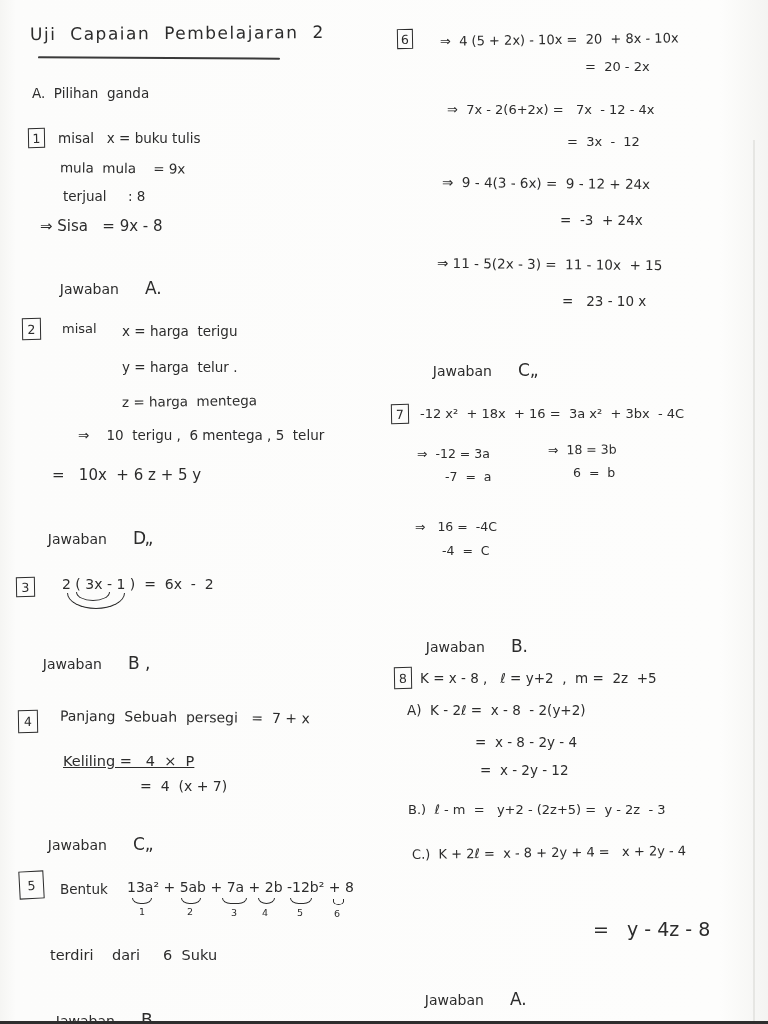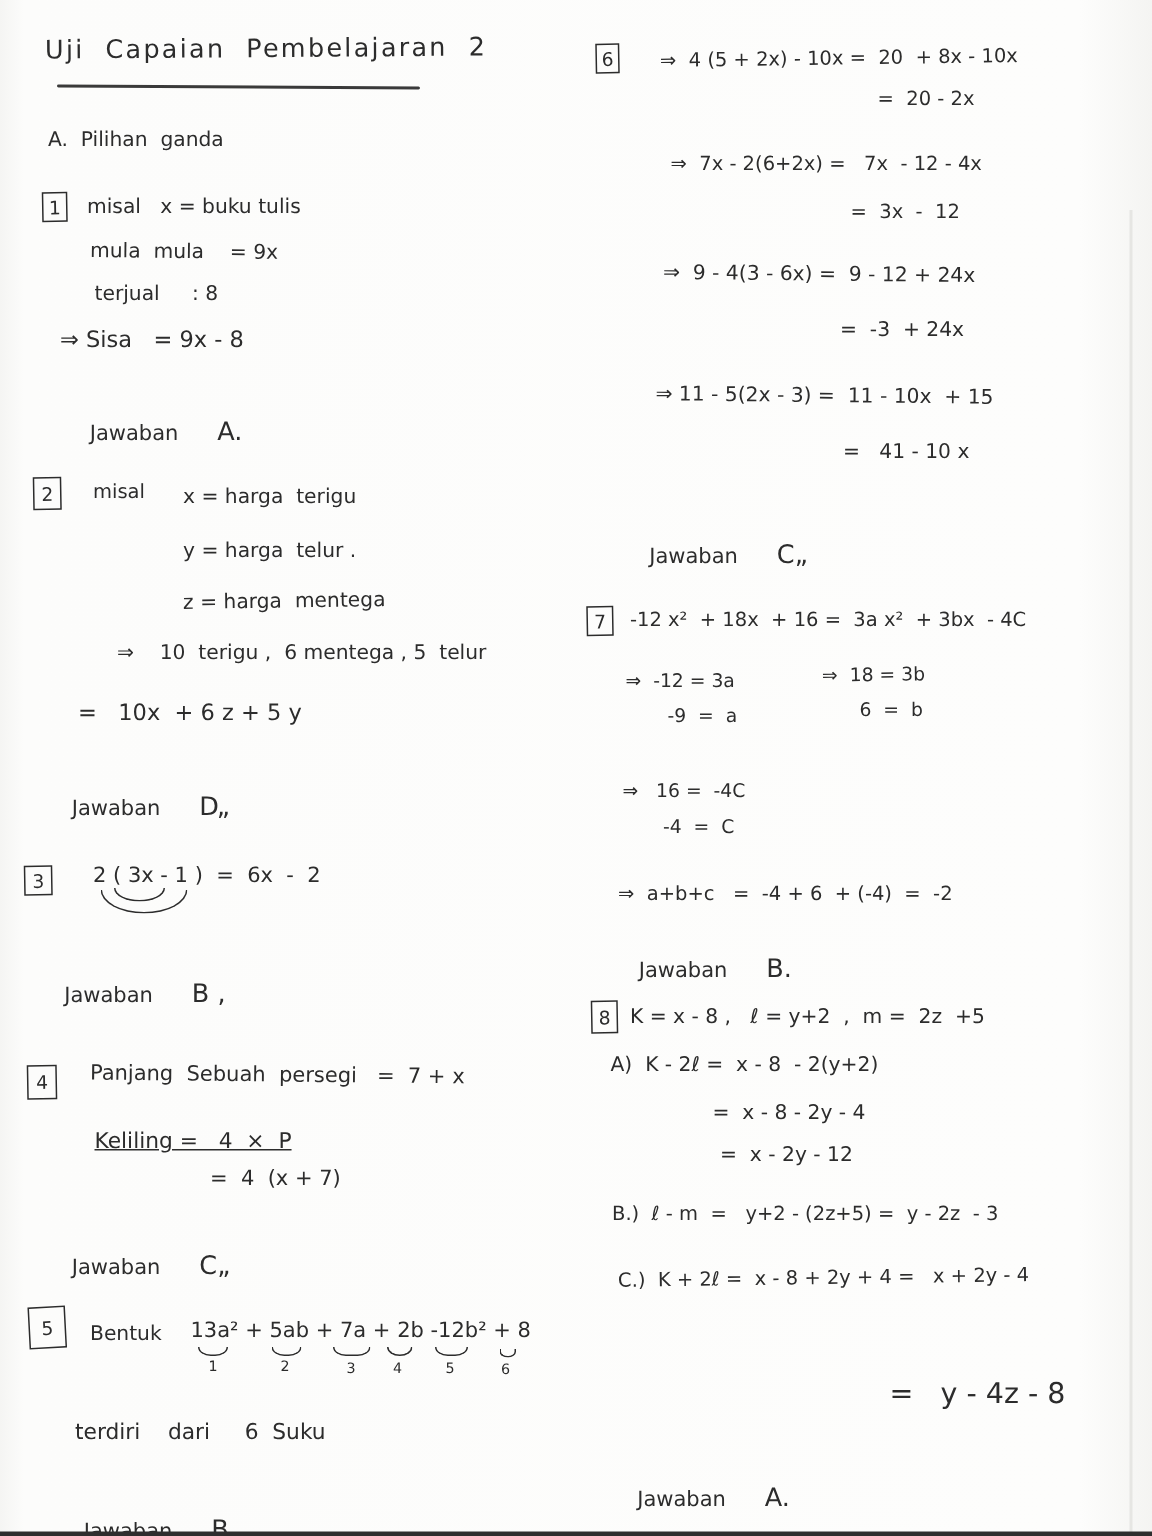--- a/index.html
+++ b/index.html
@@ -108,36 +108,35 @@
   <div class="marker" style="left:397px; top:29px; width:14px; height:18px;">
     <span>6</span>
   </div>
   <div class="hw rot-l" style="left:440px; top:33px; font-size:13px;">⇒  4 (5 + 2x) - 10x =  20  + 8x - 10x</div>
   <div class="hw" style="left:585px; top:60px; font-size:13px;">=  20 - 2x</div>
   <div class="hw" style="left:447px; top:103px; font-size:13px;">⇒  7x - 2(6+2x) =   7x  - 12 - 4x</div>
   <div class="hw" style="left:567px; top:135px; font-size:13px;">=  3x  -  12</div>
   <div class="hw rot-r" style="left:442px; top:176px; font-size:13.5px;">⇒  9 - 4(3 - 6x) =  9 - 12 + 24x</div>
   <div class="hw" style="left:560px; top:213px; font-size:13.5px;">=  -3  + 24x</div>
   <div class="hw rot-r" style="left:437px; top:257px; font-size:13.5px;">⇒ 11 - 5(2x - 3) =  11 - 10x  + 15</div>
-  <div class="hw" style="left:562px; top:294px; font-size:13.5px;">=   41 - 10 x</div>
+  <div class="hw" style="left:562px; top:294px; font-size:13.5px;">=   23 - 10 x</div>
   <div class="hw ans" style="left:415px; top:346px;">
     <span>Jawaban</span><span class="ans-letter">C„</span>
   </div>
 
   <div class="marker" style="left:391px; top:404px; width:16px; height:18px;">
     <span>7</span>
   </div>
   <div class="hw" style="left:420px; top:407px; font-size:13px;">-12 x²  + 18x  + 16 =  3a x²  + 3bx  - 4C</div>
   <div class="hw" style="left:417px; top:447px; font-size:12.5px;">⇒  -12 = 3a</div>
   <div class="hw rot-l" style="left:548px; top:443px; font-size:12.5px;">⇒  18 = 3b</div>
-  <div class="hw" style="left:445px; top:470px; font-size:12.5px;">-9  =  a</div>
+  <div class="hw" style="left:445px; top:470px; font-size:12.5px;">-7  =  a</div>
   <div class="hw" style="left:573px; top:466px; font-size:12.5px;">6  =  b</div>
   <div class="hw" style="left:415px; top:520px; font-size:12.5px;">⇒   16 =  -4C</div>
   <div class="hw" style="left:442px; top:544px; font-size:12.5px;">-4  =  C</div>
-  <div class="hw" style="left:412px; top:590px; font-size:13px;">⇒  a+b+c   =  -4 + 6  + (-4)  =  -2</div>
   <div class="hw ans" style="left:408px; top:622px;">
     <span>Jawaban</span><span class="ans-letter">B.</span>
   </div>
 
   <div class="marker" style="left:394px; top:667px; width:16px; height:20px;">
     <span>8</span>
   </div>
   <div class="hw" style="left:420px; top:671px; font-size:13.5px;">K = x - 8 ,   ℓ = y+2  ,  m =  2z  +5</div>
   <div class="hw" style="left:407px; top:703px; font-size:13.5px;">A)  K - 2ℓ =  x - 8  - 2(y+2)</div>
   <div class="hw" style="left:475px; top:735px; font-size:13.5px;">=  x - 8 - 2y - 4</div>

